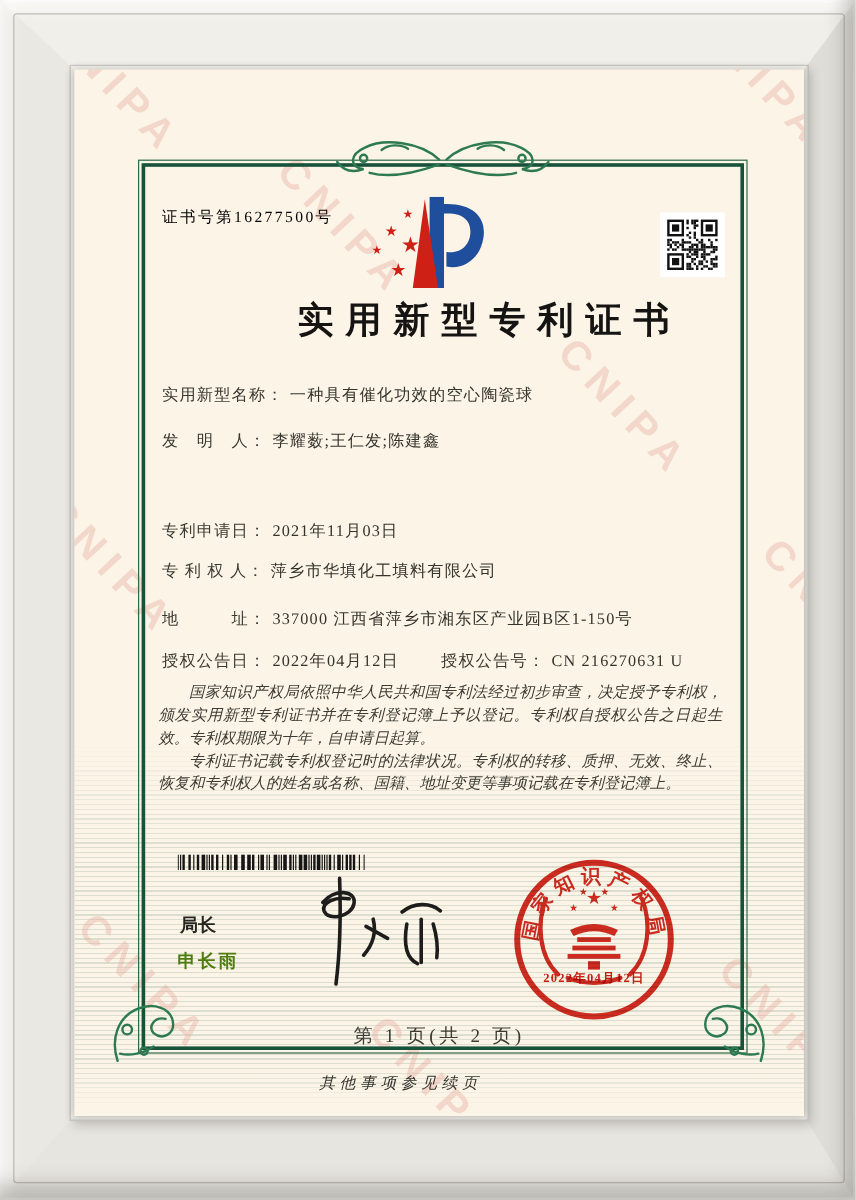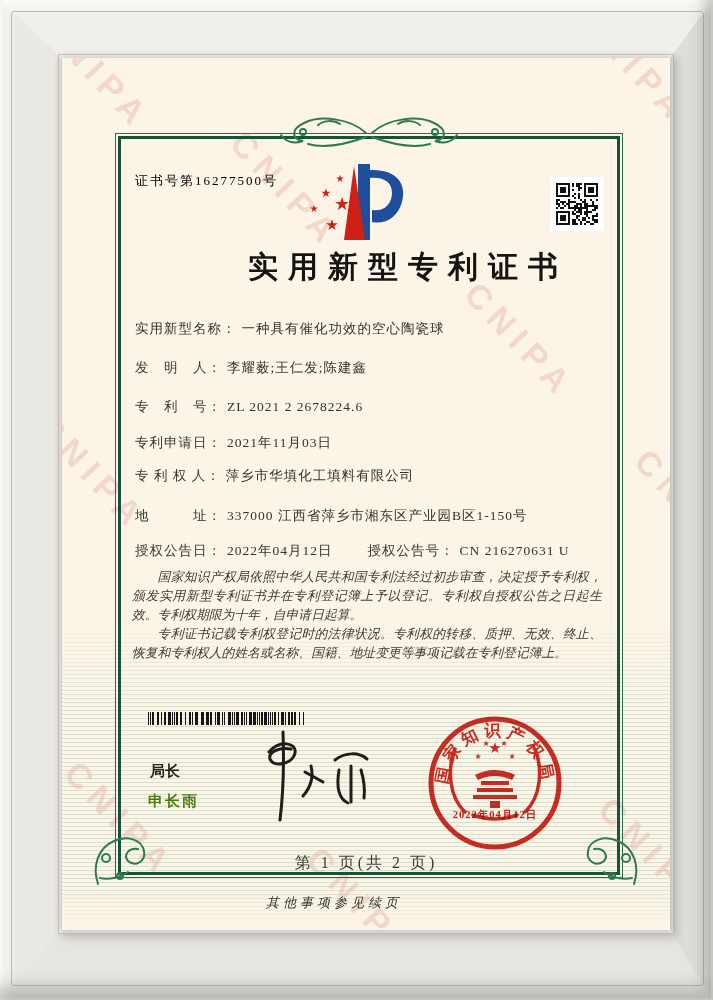--- a/index.html
+++ b/index.html
@@ -276,23 +276,20 @@
         </svg>
 
       <h1 class="title">实用新型专利证书</h1>
 
       <div class="field-row" style="top:262px">
         <span class="flabel">实用新型名称：</span><span class="fvalue">一种具有催化功效的空心陶瓷球</span>
       </div>
       <div class="field-row" style="top:301px">
         <span class="flabel">发　明　人：</span><span class="fvalue">李耀薮;王仁发;陈建鑫</span>
       </div>
-      <div class="field-row" style="top:340px">
-        <span class="flabel">专　利　号：</span><span class="fvalue">ZL 2021 2 2678224.6</span>
-      </div>
       <div class="field-row" style="top:376px">
         <span class="flabel">专利申请日：</span><span class="fvalue">2021年11月03日</span>
       </div>
       <div class="field-row" style="top:409px">
         <span class="flabel">专 利 权 人：</span><span class="fvalue">萍乡市华填化工填料有限公司</span>
       </div>
       <div class="field-row" style="top:449px">
         <span class="flabel">地　　　址：</span><span class="fvalue">337000 江西省萍乡市湘东区产业园B区1-150号</span>
       </div>
       <div class="field-row" style="top:484px">

